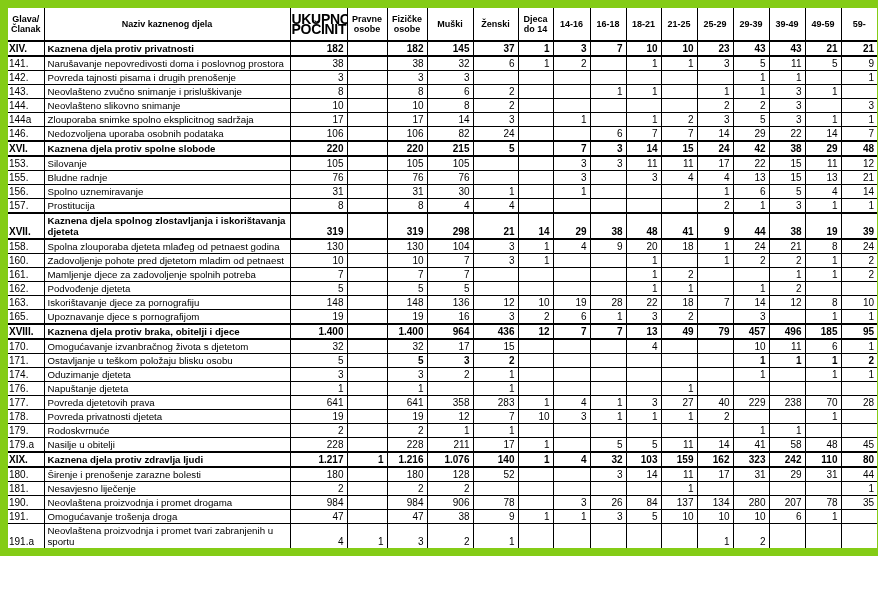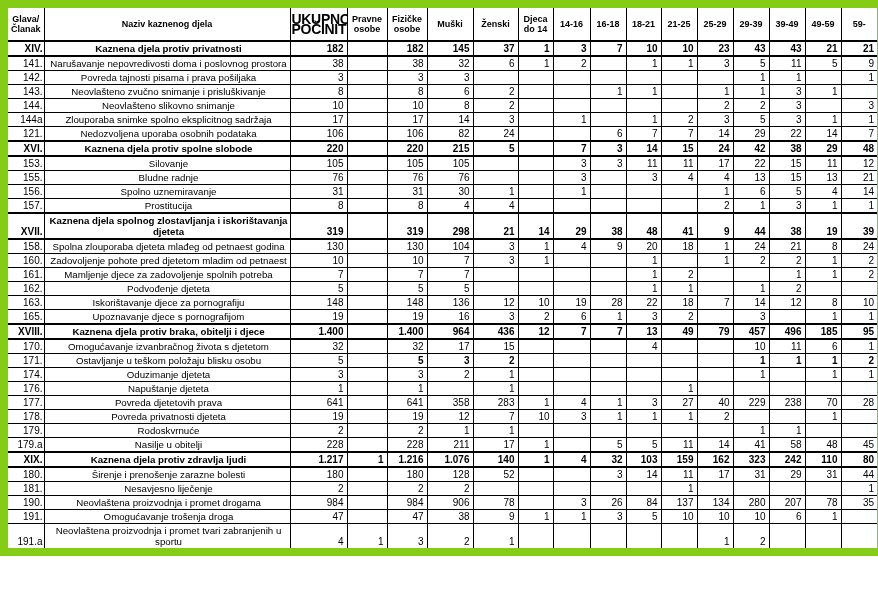--- a/index.html
+++ b/index.html
@@ -31,22 +31,22 @@
     border-bottom: 2px solid #000;
   }
   thead th:nth-child(3) { font-size: 14px; letter-spacing: -0.3px; }
   td {
     font-size: 10px;
     line-height: 11px;
     vertical-align: bottom;
     height: 13px;
     padding: 1px 2px;
   }
-  td.c { text-align: right; padding: 1px 1px; }
-  td.n { text-align: center; white-space: nowrap; padding-left: 3px; padding-right: 0; font-size: 9.7px; }
+  td.c { text-align: left; padding: 1px 1px; }
+  td.n { text-align: left; white-space: nowrap; padding-left: 3px; padding-right: 0; font-size: 9.7px; }
   tr.wrap td.n { white-space: normal; }
   td.v { text-align: right; padding-right: 3px; }
   tr.section td {
     font-weight: bold;
     border-top: 2px solid #000;
     border-bottom: 2px solid #000;
   }
   tr.valuesbold td.v { font-weight: bold; }
   tr.valuesbold td.v0 { font-weight: normal; }
 </style>
@@ -133,21 +133,21 @@
         <td class="v v8" data-name="value-cell">1</td>
         <td class="v v9" data-name="value-cell">1</td>
         <td class="v v10" data-name="value-cell">3</td>
         <td class="v v11" data-name="value-cell">5</td>
         <td class="v v12" data-name="value-cell">11</td>
         <td class="v v13" data-name="value-cell">5</td>
         <td class="v v14" data-name="value-cell">9</td>
       </tr>
       <tr data-name="table-row">
         <td class="c" data-name="article-number-cell">142.</td>
-        <td class="n" data-name="offense-name-cell">Povreda tajnosti pisama i prava pošiljaka</td>
+        <td class="n" data-name="offense-name-cell">Povreda tajnosti pisama i drugih prenošenje</td>
         <td class="v v0" data-name="value-cell">3</td>
         <td class="v v1" data-name="value-cell"></td>
         <td class="v v2" data-name="value-cell">3</td>
         <td class="v v3" data-name="value-cell">3</td>
         <td class="v v4" data-name="value-cell"></td>
         <td class="v v5" data-name="value-cell"></td>
         <td class="v v6" data-name="value-cell"></td>
         <td class="v v7" data-name="value-cell"></td>
         <td class="v v8" data-name="value-cell"></td>
         <td class="v v9" data-name="value-cell"></td>
@@ -208,21 +208,21 @@
         <td class="v v7" data-name="value-cell"></td>
         <td class="v v8" data-name="value-cell">1</td>
         <td class="v v9" data-name="value-cell">2</td>
         <td class="v v10" data-name="value-cell">3</td>
         <td class="v v11" data-name="value-cell">5</td>
         <td class="v v12" data-name="value-cell">3</td>
         <td class="v v13" data-name="value-cell">1</td>
         <td class="v v14" data-name="value-cell">1</td>
       </tr>
       <tr data-name="table-row">
-        <td class="c" data-name="article-number-cell">121.</td>
+        <td class="c" data-name="article-number-cell">146.</td>
         <td class="n" data-name="offense-name-cell">Nedozvoljena uporaba osobnih podataka</td>
         <td class="v v0" data-name="value-cell">106</td>
         <td class="v v1" data-name="value-cell"></td>
         <td class="v v2" data-name="value-cell">106</td>
         <td class="v v3" data-name="value-cell">82</td>
         <td class="v v4" data-name="value-cell">24</td>
         <td class="v v5" data-name="value-cell"></td>
         <td class="v v6" data-name="value-cell"></td>
         <td class="v v7" data-name="value-cell">6</td>
         <td class="v v8" data-name="value-cell">7</td>

